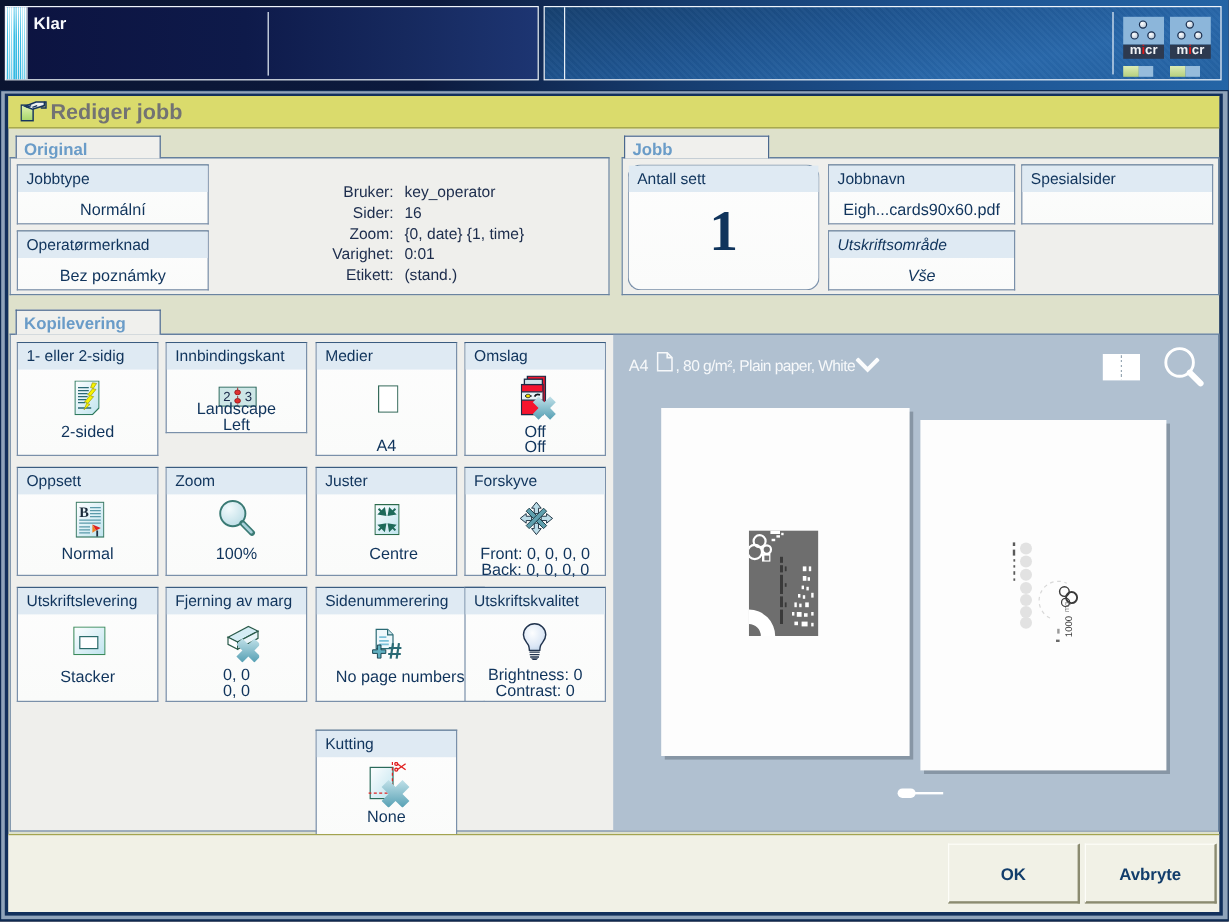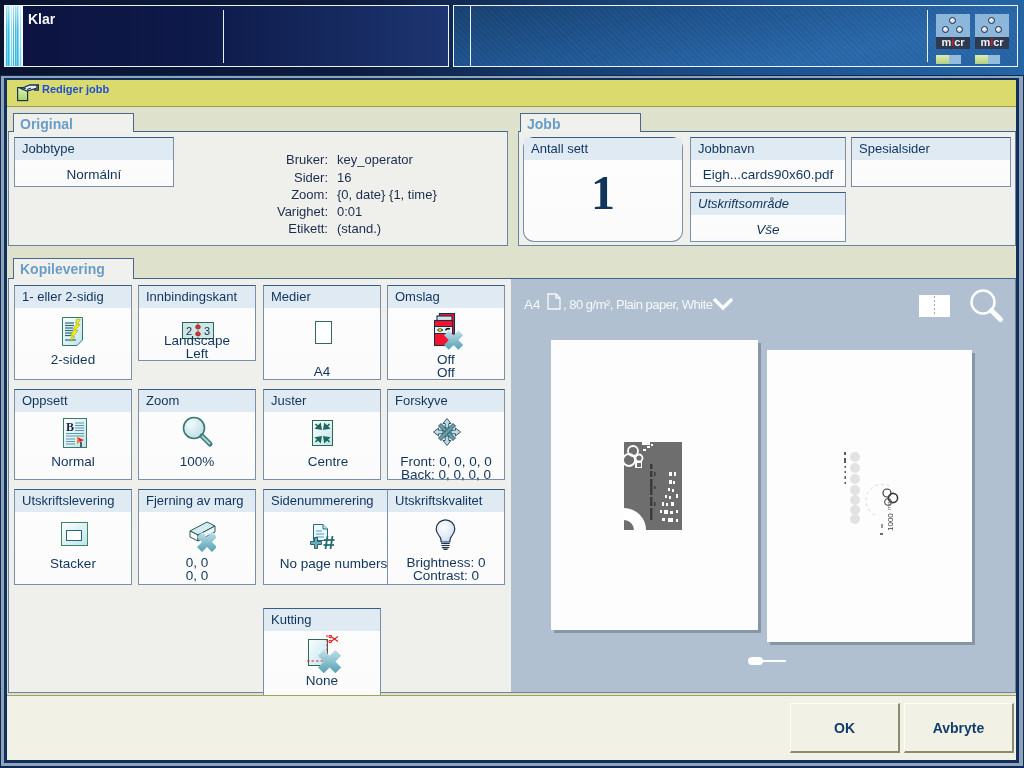--- a/index.html
+++ b/index.html
@@ -35,21 +35,21 @@
 .ind .b { position:absolute; left:13px; width:12px; height:9px; background:#96bcdc; }
 
 
 #frame-bg1 { left:0px; top:75px; width:1024px; height:693px; background:#0e2a52; }
 #frame-bg2 { left:1px; top:76px; width:1022px; height:690px; background:#8fa3ba; }
 #frame-bg3 { left:4px; top:78px; width:1015px; height:685px; background:#12305c; }
 #content { left:7px; top:80px; width:1009px; height:680px; background:#dee1cb; }
 
 
 #titlebar { left:0px; top:0px; width:1009px; height:27px; background:#dadb6c; border-bottom:1px solid #9b9c49; }
-#titletxt { left:35px; top:3px; font-size:11px; font-weight:bold; color:#1d4ed8; }
+#titletxt { left:35px; top:3px; font-size:18px; font-weight:bold; color:#737373; }
 
 
 .sep { left:0px; width:1009px; height:1px; background:#b3b469; }
 
 
 #footer { left:0px; top:615px; width:1009px; height:65px; background:#f1f1e6; border-top:1px solid #a3a44f; }
 .btn { top:8px; width:110px; height:50px; background:#f1f1e6;
   border-top:1px solid #fdfdf8; border-left:1px solid #fdfdf8;
   border-right:2px solid #8b8b70; border-bottom:2px solid #8b8b70;
   color:#123d6b; font-weight:bold; font-size:14px; text-align:center; line-height:48px; }
@@ -127,20 +127,24 @@
     <path d="M5 5.5 L9 4 M10 5.5 L14 4" stroke="#16355e" stroke-width="1.1" fill="none"></path>
     <path d="M20 1 L21.4 1 L21.4 6 L17 6" stroke="#16355e" stroke-width="1.4" fill="none"></path>
   </svg>
   <div class="abs" id="titletxt">Rediger jobb</div>
 
   <div class="abs tab" style="left:6px;top:33px;width:121px;height:19px;">Original</div>
   <div class="abs panel" style="left:1px;top:51px;width:500px;height:115px;"></div>
   <div class="abs card" style="left:7px;top:57px;width:160px;height:50px;">
     <div class="hd">Jobbtype</div>
     <div class="val" style="bottom:4px;">Normální</div>
+  </div>
+  <div class="abs card" style="left:7px;top:112px;width:160px;height:50px;">
+    <div class="hd">Operatørmerknad</div>
+    <div class="val" style="bottom:4px;">Bez poznámky</div>
   </div>
   <div class="inforow" style="top:72px;">
       <span class="lbl" style="top:0;">Bruker:</span>
       <span class="v" style="top:0;">key_operator</span>
     </div>
   <div class="inforow" style="top:90px;">
       <span class="lbl" style="top:0;">Sider:</span>
       <span class="v" style="top:0;">16</span>
     </div>
   <div class="inforow" style="top:107px;">

